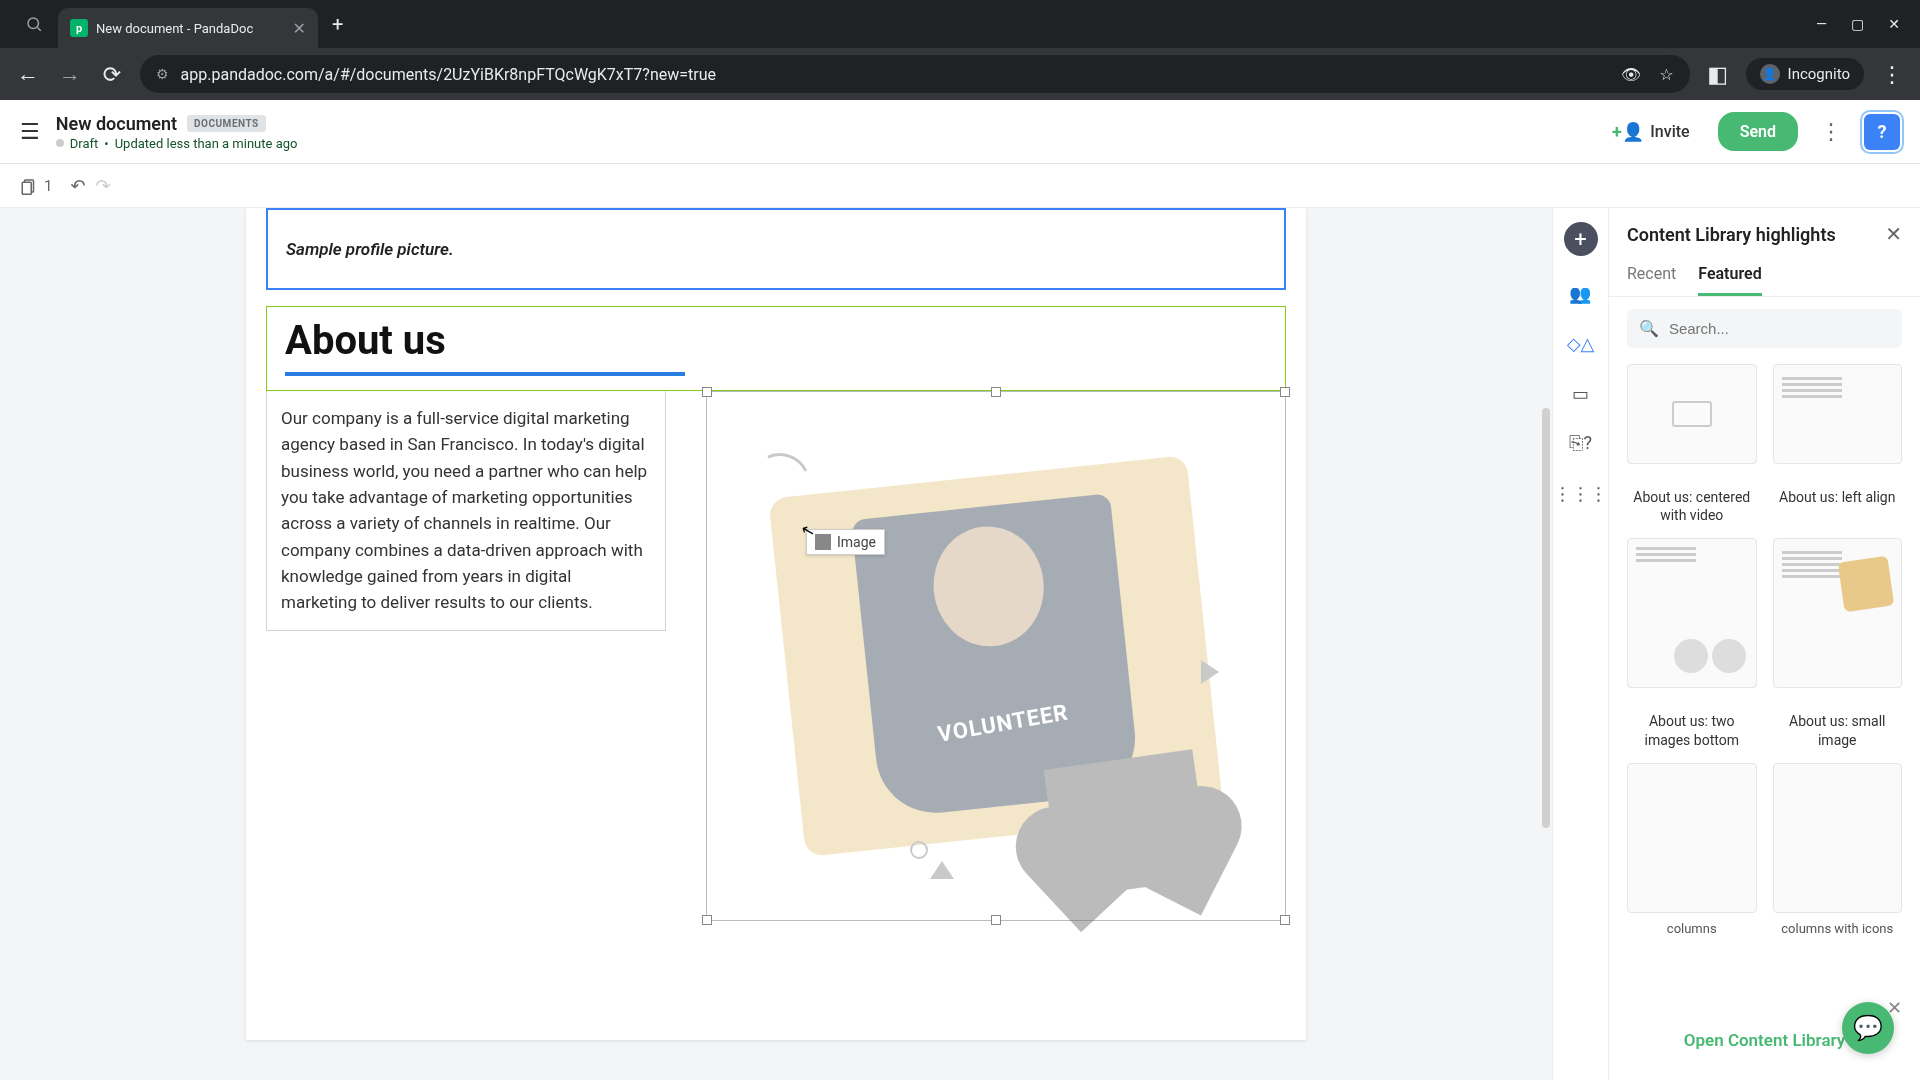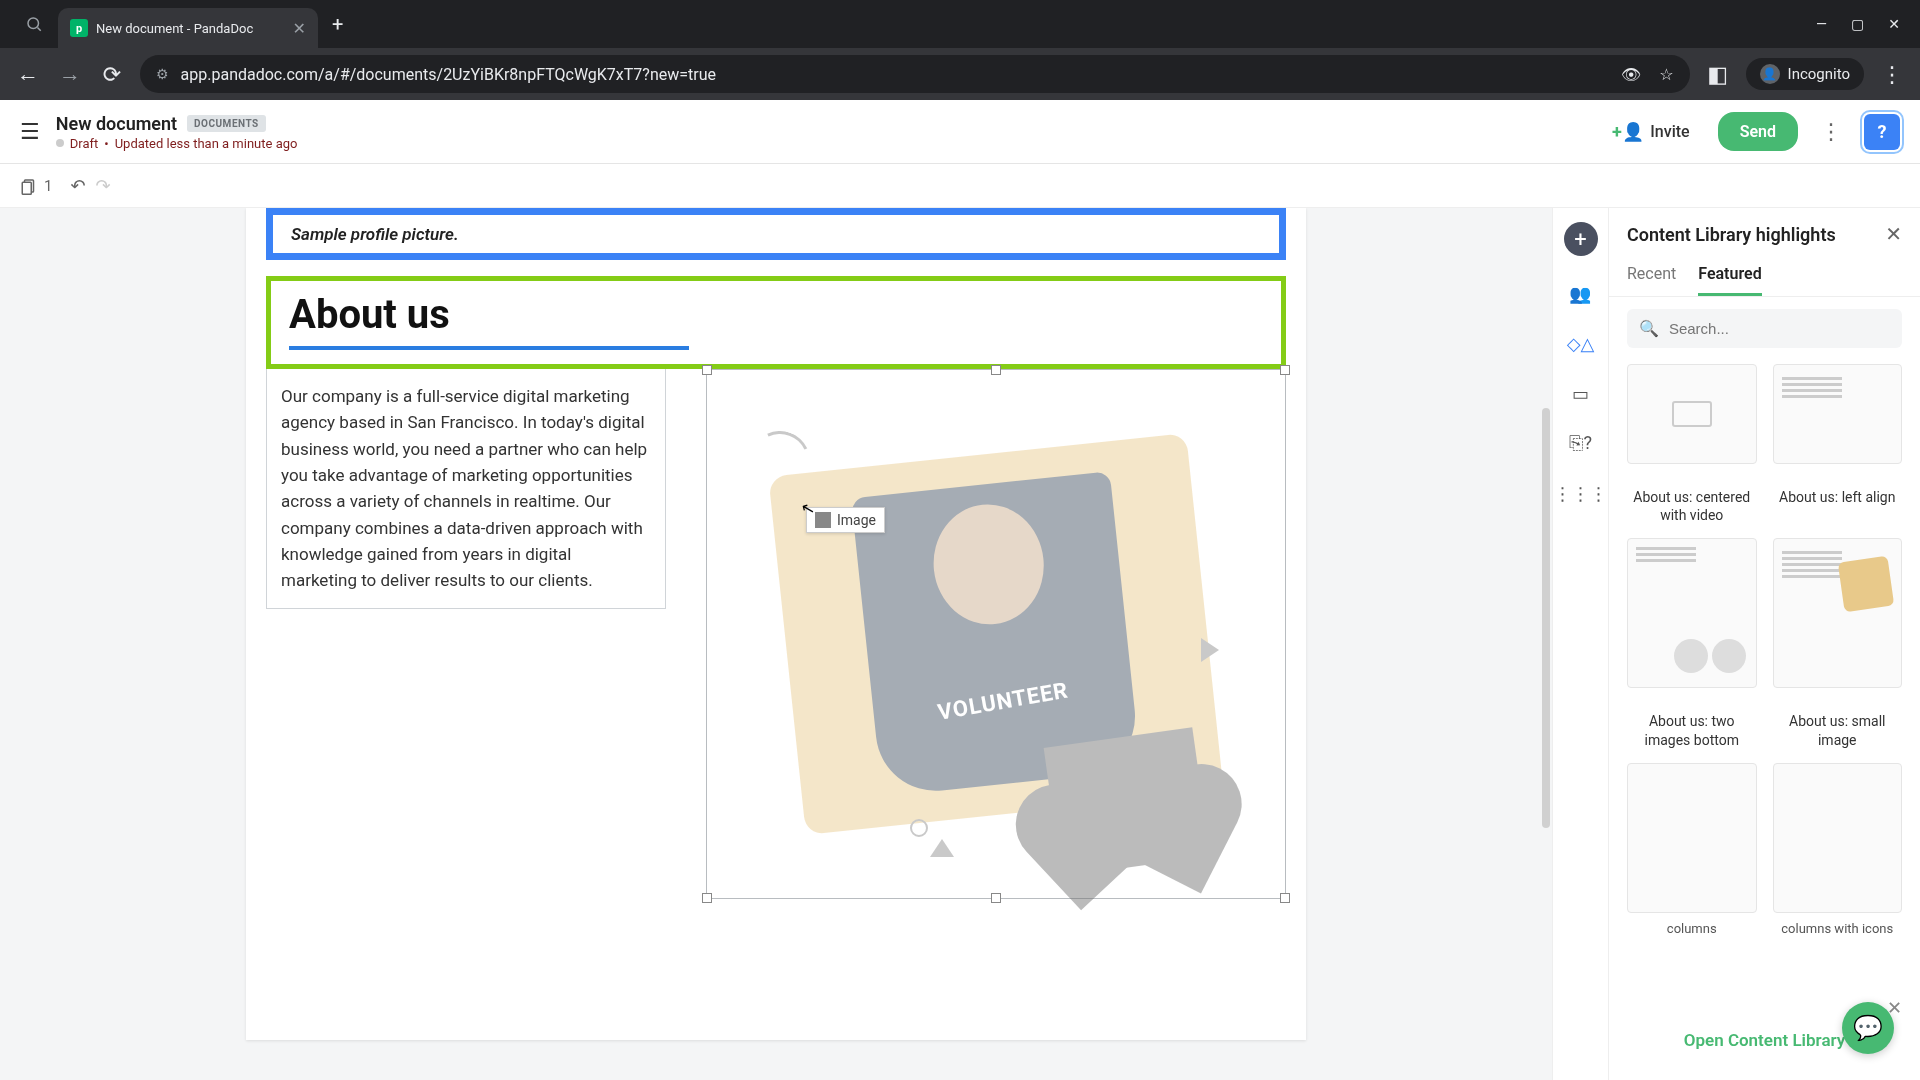--- a/index.html
+++ b/index.html
@@ -25,45 +25,45 @@
 .incognito-pill { display:flex; align-items:center; gap:8px; background:#202124; border-radius:20px; padding:6px 14px; color:#e8eaed; font-size:15px;}
 .incognito-glyph { width:20px; height:20px; background:#5f6368; border-radius:50%; display:flex; align-items:center; justify-content:center; font-size:12px;}
 
 
 .app-header { height: 64px; border-bottom: 1px solid #e5e5e5; display: flex; align-items: center; padding: 0 20px; gap: 16px; position:relative; }
 .hamburger { font-size: 22px; color:#333; }
 .doc-info { display:flex; flex-direction:column; gap:2px;}
 .doc-title-row { display:flex; align-items:center; gap:10px;}
 .doc-title { font-size: 18px; font-weight: 600; color:#222; }
 .badge-documents { background:#dfe3e6; color:#6b7075; font-size:10px; font-weight:700; padding:3px 7px; border-radius:3px; letter-spacing:0.5px;}
-.doc-meta { font-size: 13px; color:#7f1d1d; display:flex; align-items:center; gap:6px;}
+.doc-meta { font-size: 13px; color:#14532d; display:flex; align-items:center; gap:6px;}
 .doc-meta .dot { width:8px; height:8px; border-radius:50%; background:#ccc; display:inline-block;}
 .header-right { margin-left:auto; display:flex; align-items:center; gap:14px;}
 .invite-btn { display:flex; align-items:center; gap:6px; color:#333; font-size:16px; font-weight:500; padding:8px 14px; }
 .invite-btn .plus { color:#47b972; font-weight:bold; font-size:18px;}
 .send-btn { background:#47b972; color:#fff; font-size:16px; font-weight:600; padding:10px 22px; border-radius:16px; }
 .kebab { font-size:22px; color:#666; padding:0 8px;}
 .help-btn { width:36px; height:36px; background:#3b82f6; border-radius:6px; display:flex; align-items:center; justify-content:center; color:#fff; font-size:18px; font-weight:bold; outline:2px solid #93c5fd; outline-offset:2px;}
 
 
 .toolbar-row { height:44px; border-bottom:1px solid #eee; display:flex; align-items:center; padding:0 20px; gap:18px;}
 .pages-ind { display:flex; align-items:center; gap:6px; color:#666; font-size:15px;}
 .pages-ind svg { width:18px; height:18px; }
 .undo-redo { display:flex; gap:10px; color:#666; font-size:18px;}
 .redo { color:#ccc;}
 
 
 .main { display:flex; height: calc(1080px - 48px - 52px - 64px - 44px); }
 .canvas-area { flex:1; background:#f4f5f6; overflow:auto; display:flex; justify-content:center; padding:0 0 40px 0; position:relative;}
 .page { width: 1060px; background:#fff; margin-top:0; box-shadow: 0 1px 3px rgba(0,0,0,0.1); }
 
-.block-caption { border:7px solid #3b82f6; padding:9px 18px; margin:0 20px 16px 20px;}
+.block-caption { border:2px solid #3b82f6; padding:29px 18px; margin:0 20px 16px 20px;}
 .block-caption span { font-style:italic; font-weight:600; font-size:17px; color:#222;}
 
-.block-heading { border:5px solid #84cc16; padding:10px 18px 14px 18px; margin:0 20px 0 20px;}
+.block-heading { border:1px solid #84cc16; padding:10px 18px 14px 18px; margin:0 20px 0 20px;}
 .block-heading h1 { font-size:40px; font-weight:700; color:#111; margin-bottom:8px;}
 .heading-underline { width:400px; height:4px; background:#2a7de1;}
 
 .content-row { display:flex; margin:0 20px; gap:40px; align-items:flex-start;}
 .text-block { flex:0 0 400px; border:1px solid #d0d4d8; border-top:none; padding:14px 14px; font-size:17px; line-height:1.55; color:#333; position:relative;}
 
 .image-block { flex:1; border:1px solid #b8bcc0; border-radius:2px; position:relative; height:530px; display:flex; align-items:center; justify-content:center; background:#fff;}
 .image-block .handle { width:10px; height:10px; background:#fff; border:1px solid #888; position:absolute;}
 .h-tl{top:-5px;left:-5px;} .h-tr{top:-5px;right:-5px;} .h-bl{bottom:-5px;left:-5px;} .h-br{bottom:-5px;right:-5px;}
 .h-tm{top:-5px;left:50%;margin-left:-5px;} .h-bm{bottom:-5px;left:50%;margin-left:-5px;}

